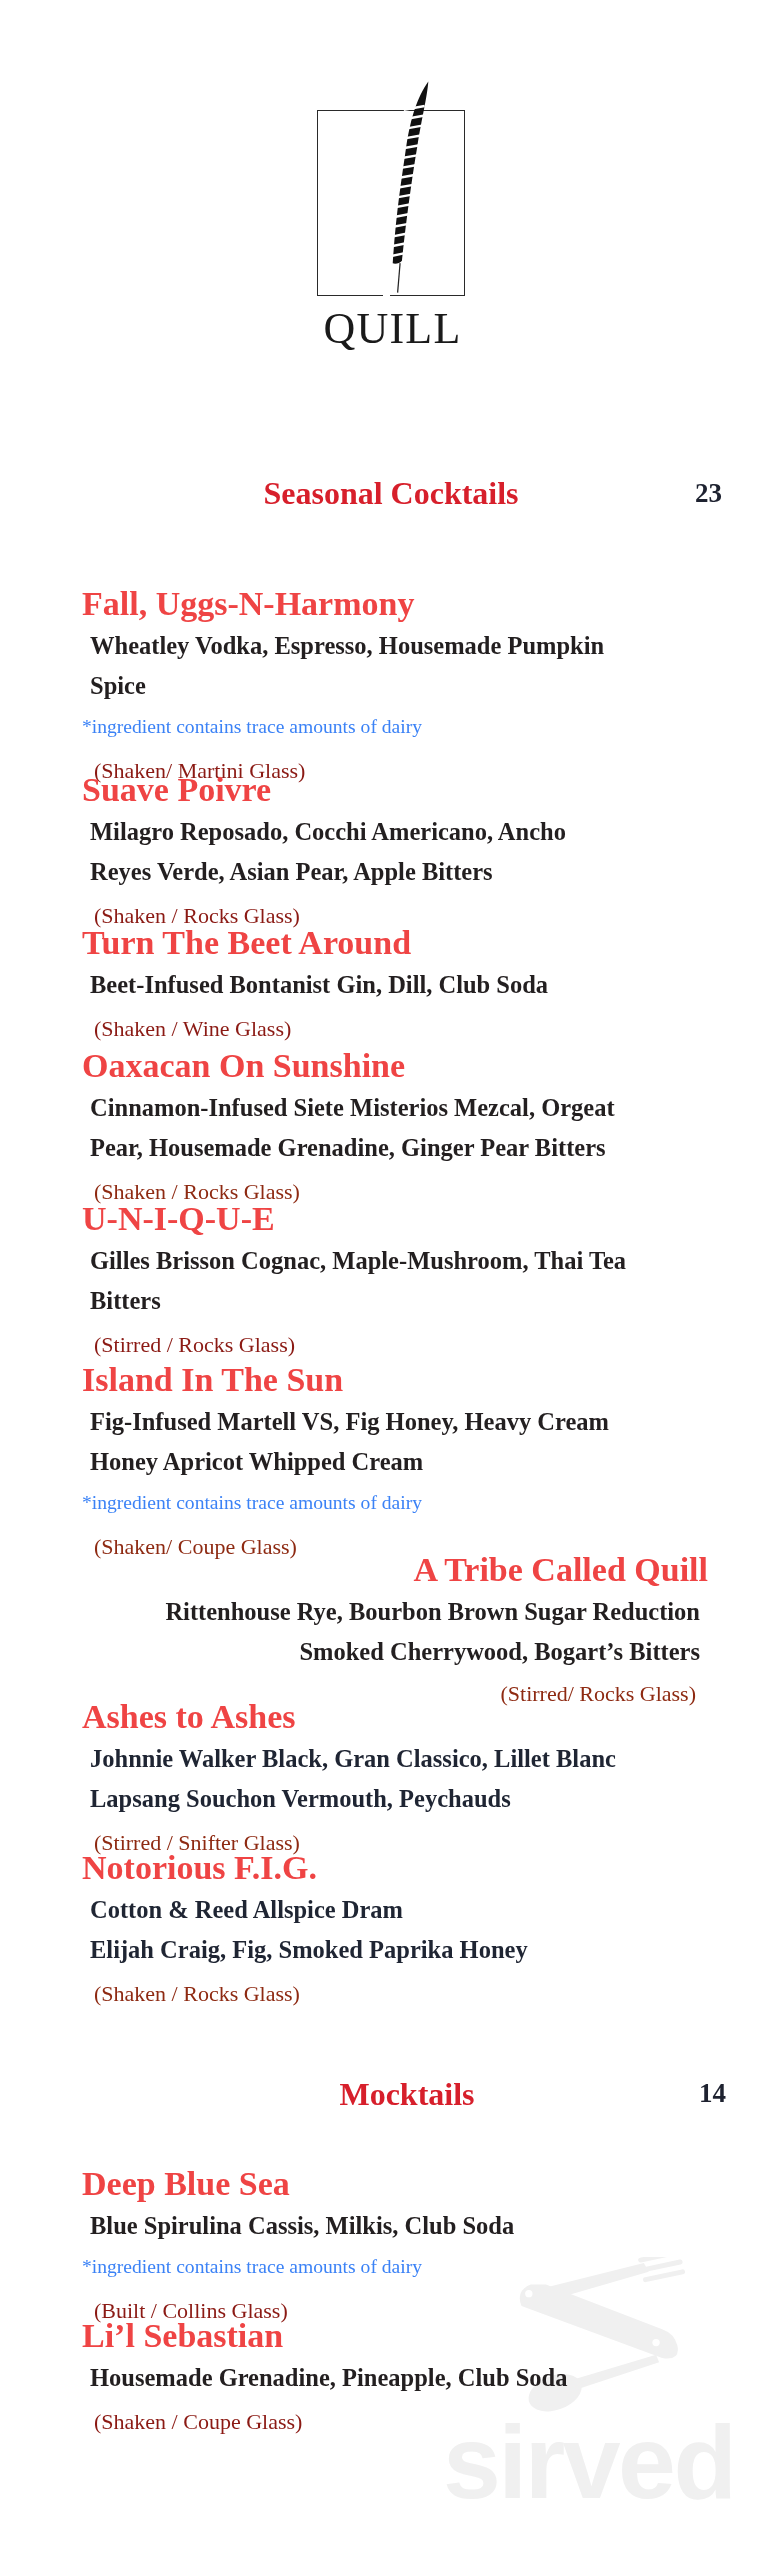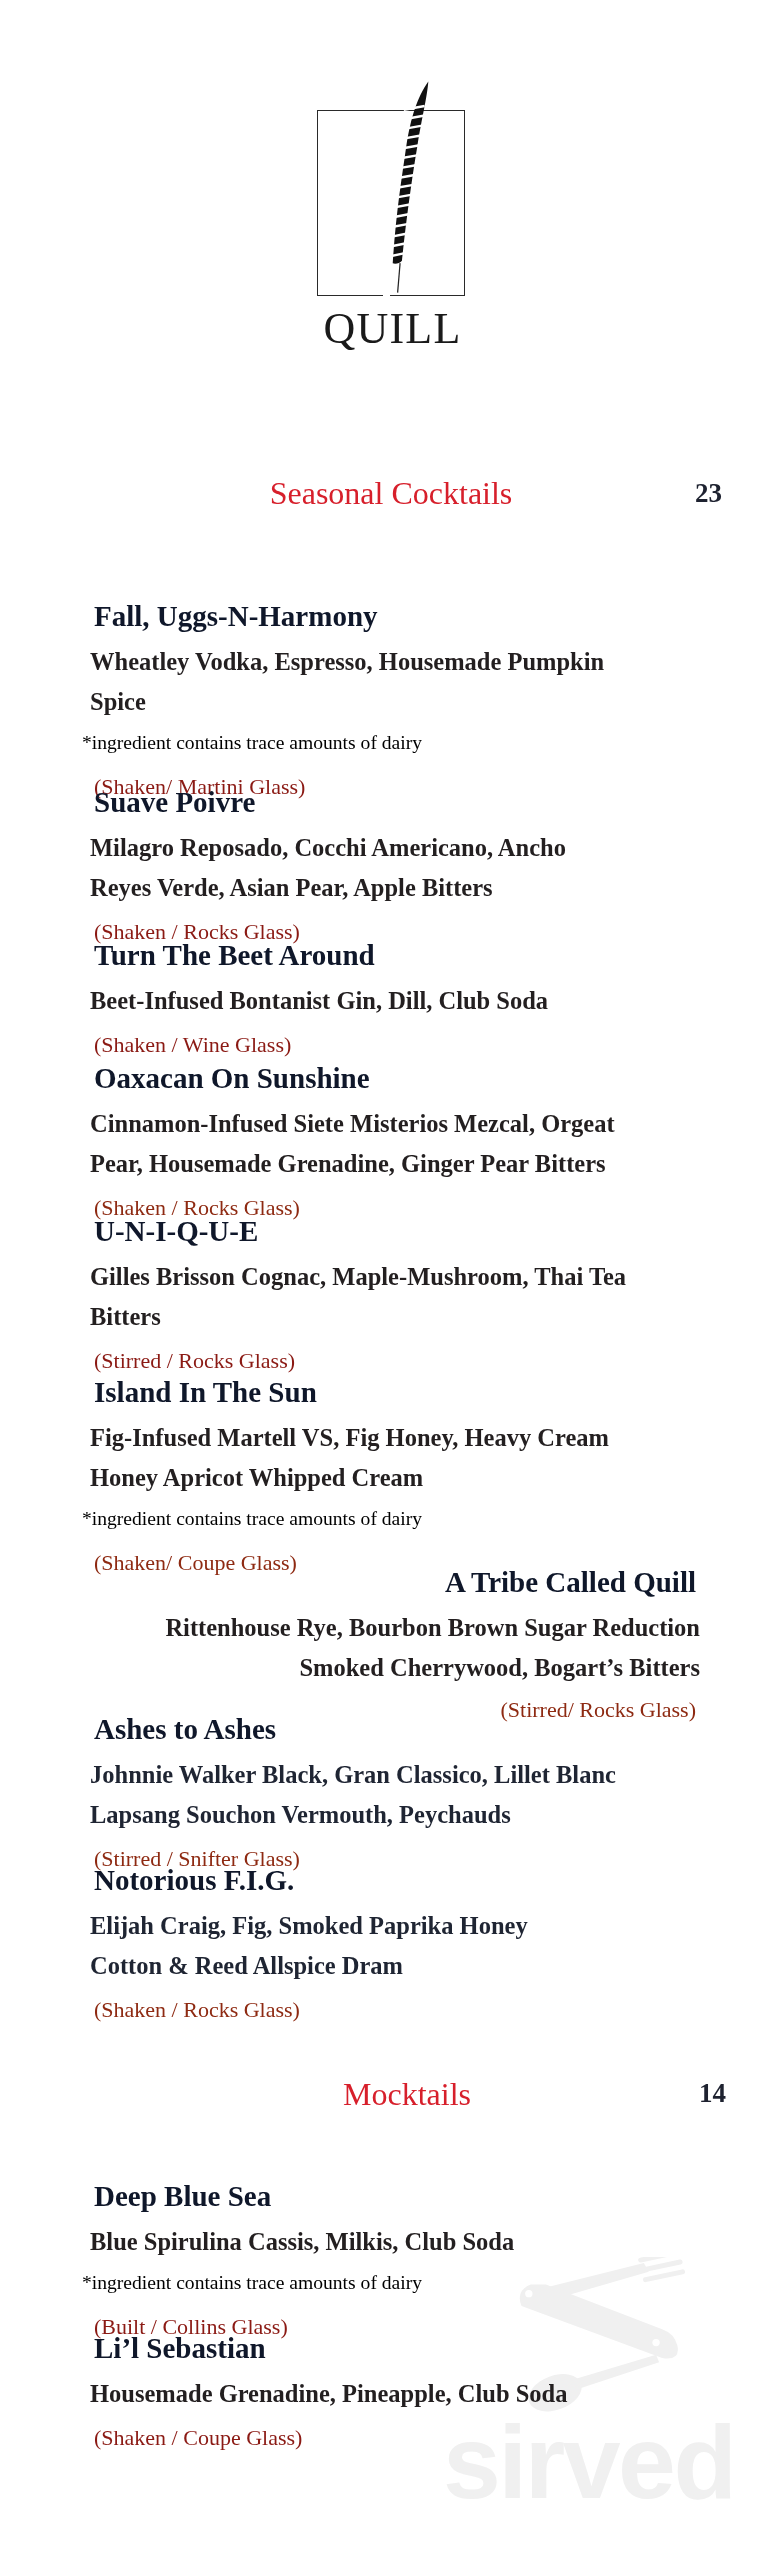--- a/index.html
+++ b/index.html
@@ -3,27 +3,27 @@
 <meta charset="utf-8">
 <style>
   html, body { margin: 0; padding: 0; background: #ffffff; }
   body { width: 782px; height: 2576px; position: relative; overflow: hidden;
          font-family: "Liberation Serif", "DejaVu Serif", serif; }
   .abs { position: absolute; }
   .logo-box { left: 317px; top: 110px; width: 148px; height: 186px; border: 1.8px solid #2a2a2a; box-sizing: border-box; }
   .logo-gap { left: 383px; top: 292px; width: 7.4px; height: 6.1px; background: #fff; }
   .feather { left: 368px; top: 79px; width: 74px; height: 221px; }
   .logo-text { left: 316px; top: 307px; width: 153px; text-align: center; font-size: 44px; letter-spacing: 1.2px; color: #1a1a1a; line-height: 1; }
-  .section-title { color: #d71f2b; font-weight: normal; font-size: 32px; line-height: 1; text-align: center; width: 100%; left: 0; }
+  .section-title { color: #d71f2b; font-weight: bold; font-size: 32px; line-height: 1; text-align: center; width: 100%; left: 0; }
   .price { color: #1e2230; font-weight: bold; font-size: 27px; line-height: 1; left: 687px; }
   .item { left: 82px; width: 626px; }
-  .item-title { color: #0f172a; font-weight: bold; font-size: 29px; line-height: 36px; margin: 12px; }
+  .item-title { color: #ef4444; font-weight: bold; font-size: 34px; line-height: 36px; margin: 0; }
   .item-ing { color: #231f20; font-weight: bold; font-size: 24.5px; line-height: 32px; margin: 8px; }
   .item-ing.navy { color: #1f2533; }
-  .item-note { color: #000000; font-size: 19.6px; line-height: 33px; margin: 0; font-weight: normal; }
+  .item-note { color: #3b82f6; font-size: 19.6px; line-height: 33px; margin: 0; font-weight: normal; }
   .item-method { color: #8b1a14; font-weight: normal; font-size: 22px; line-height: 32px; margin: 12px; }
   .item-method.brown { color: #8e2a12; }
   .wm { opacity: 1; }
   .wm-text { left: 443px; top: 2410px; font-family: "Liberation Sans", sans-serif; font-weight: bold; font-size: 104px; color: #f0f0f0; line-height: 1; letter-spacing: -2.5px; }
 </style>
 </head>
 <body>
 
 <div class="abs logo-box"></div>
 <div class="abs logo-gap"></div>
@@ -106,22 +106,22 @@
 
 <div class="abs item" style="top:1699px;">
   <p class="item-title">Ashes to Ashes</p>
   <p class="item-ing navy">Johnnie Walker Black, Gran Classico, Lillet Blanc</p>
   <p class="item-ing navy">Lapsang Souchon Vermouth, Peychauds</p>
   <p class="item-method brown">(Stirred / Snifter Glass)</p>
 </div>
 
 <div class="abs item" style="top:1850px;">
   <p class="item-title">Notorious F.I.G.</p>
+  <p class="item-ing navy">Cotton &amp; Reed Allspice Dram</p>
   <p class="item-ing navy">Elijah Craig, Fig, Smoked Paprika Honey</p>
-  <p class="item-ing navy">Cotton &amp; Reed Allspice Dram</p>
   <p class="item-method brown">(Shaken / Rocks Glass)</p>
 </div>
 
 <svg class="abs wm" style="left:509px; top:2257px; width:184px; height:159px;" viewBox="0 0 300 260">
   <g fill="#f0f0f0">
     <path d="M60 50 L220 10 L228 24 L70 70 Z"></path>
     <rect x="210" y="2" width="70" height="8" rx="4" transform="rotate(-12 210 2)"></rect>
     <rect x="214" y="18" width="70" height="8" rx="4" transform="rotate(-12 214 18)"></rect>
     <rect x="218" y="34" width="70" height="8" rx="4" transform="rotate(-12 218 34)"></rect>
     <path d="M35 45 Q 10 55 20 80 L 250 165 Q 280 170 275 145 Q 270 125 250 118 L 60 45 Z"></path>

